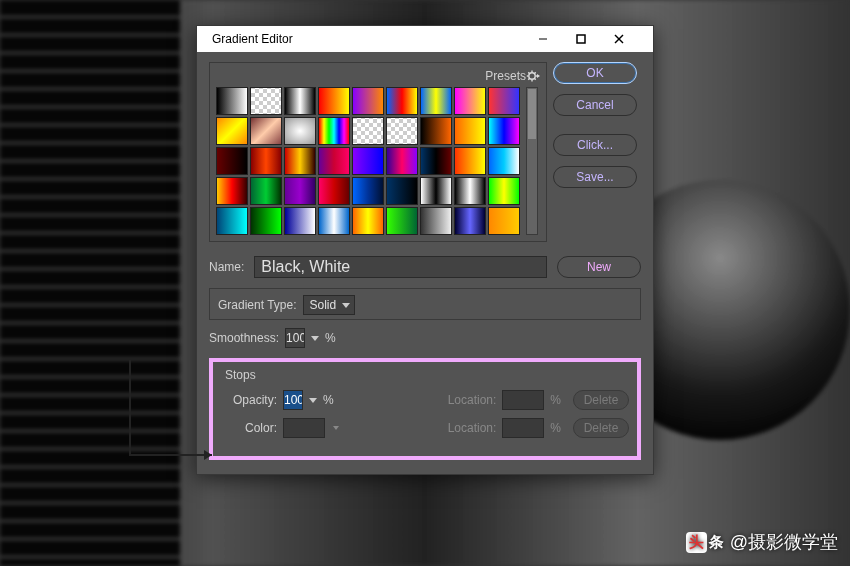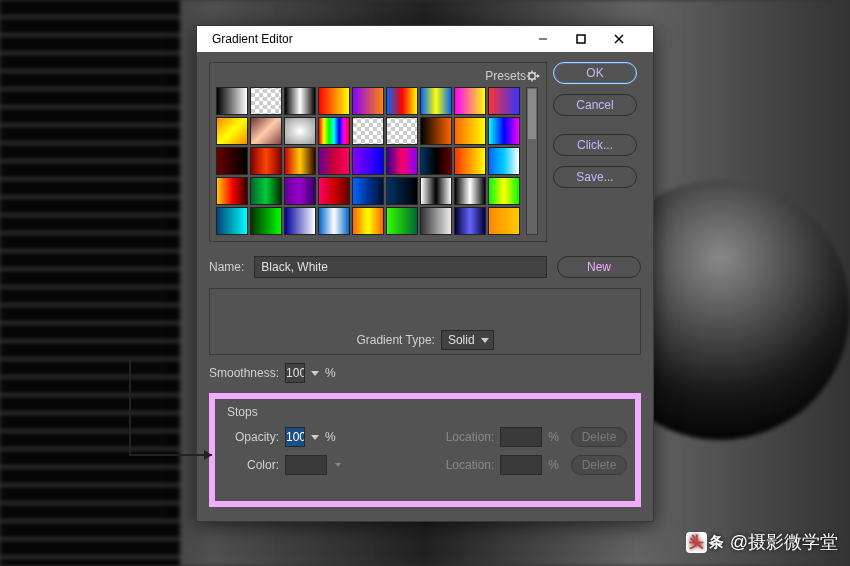--- a/index.html
+++ b/index.html
@@ -95,21 +95,21 @@
   text-align:center; line-height:20px;
   margin-bottom: 10px; cursor:pointer;
   font-size:12px;
 }
 .btn.primary { border:1.5px solid #b2d4ff; box-shadow: 0 0 0 1px #3a6ea5 inset; }
 
 .namerow { margin-top: 14px; display:flex; align-items:center; gap:10px; }
 .namerow label { font-size:12px; }
 .name-input {
   flex:1; height:22px; background:#424242; border:1px solid #2a2a2a;
-  color:#e0e0e0; padding: 0 6px; font-size:12px;
+  color:#e0e0e0; padding: 0 6px; font-size:16px;
 }
 .btn-new { width:84px; height:22px; border:1px solid #2f2f2f; border-radius:11px; background:#535353; color:#f0abfc; text-align:center; line-height:20px; cursor:pointer; font-size:12px;}
 
 .gt-box {
   border:1px solid #3a3a3a; margin-top:10px; padding:6px 8px 4px;
 }
 .gt-row { display:flex; align-items:center; gap:6px; }
 .gt-row label { font-size:12px; }
 .select {
   height:20px; background:#424242; border:1px solid #2a2a2a; color:#e0e0e0;
@@ -151,21 +151,21 @@
 .cursor {
   position:absolute; left:68px; top:42px; width:18px;height:20px;
   pointer-events:none;
 }
 .tooltip {
   position:absolute; left:78px; top:46px;
   background:#ffffcc; color:#000; border:1px solid #000;
   padding:1px 4px; font-size:11px; white-space:nowrap;
 }
 
-.stops-box { border:6px solid #f0abfc; margin-top:10px; padding:6px 8px 18px; }
+.stops-box { border:4px solid #f0abfc; margin-top:10px; padding:6px 8px 10px; }
 .stops-box .hdr { font-size:12px; margin-bottom:8px; padding-left:4px;}
 .stop-row { display:flex; align-items:center; gap:6px; margin-bottom:8px; }
 .stop-row .k { width:56px; text-align:right; font-size:12px;}
 .stop-row .loc-lbl { margin-left:auto; color:#888;}
 .loc-input {
   width:42px; height:20px; background:#3a3a3a; border:1px solid #2a2a2a;
 }
 .pct-d { color:#888;}
 .del-btn {
   width:56px; height:20px; border-radius:10px; border:1px solid #3a3a3a;
@@ -304,21 +304,21 @@
 
     <div style="clear:both"></div>
 
     <div class="namerow">
       <label>Name:</label>
       <input class="name-input" value="Black, White" style="">
       <div class="btn-new">New</div>
     </div>
 
     <div class="gt-box">
-      <div class="gt-row" style="justify-content:center;margin-top:35px;">
+      <div class="gt-row" style="justify-content:flex-start;">
         <label>Gradient Type:</label>
         <div class="select">
           <span class="sv">Solid</span>
           <span class="caret"></span>
         </div>
       </div>
     </div>
 
     <div class="sm-row">
       <label>Smoothness:</label>

